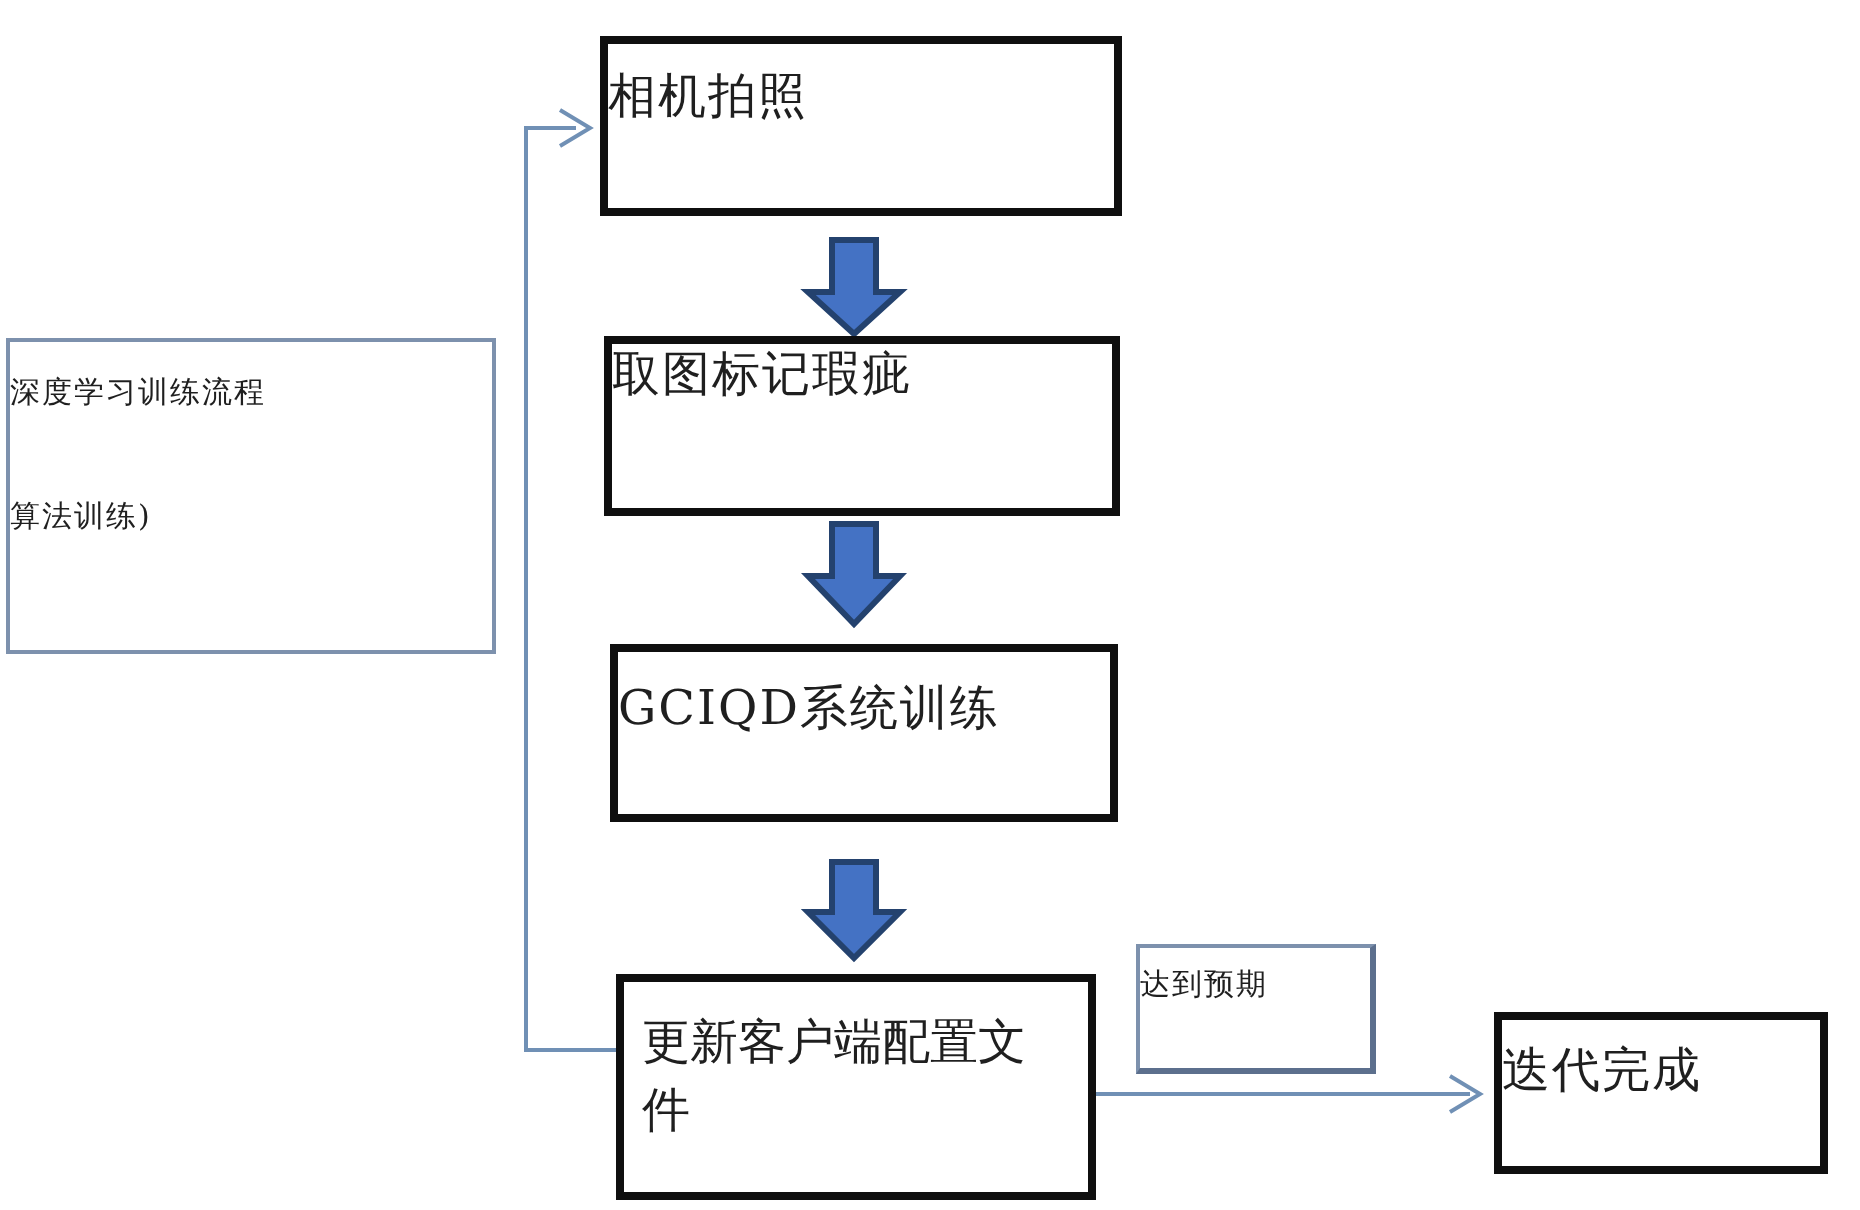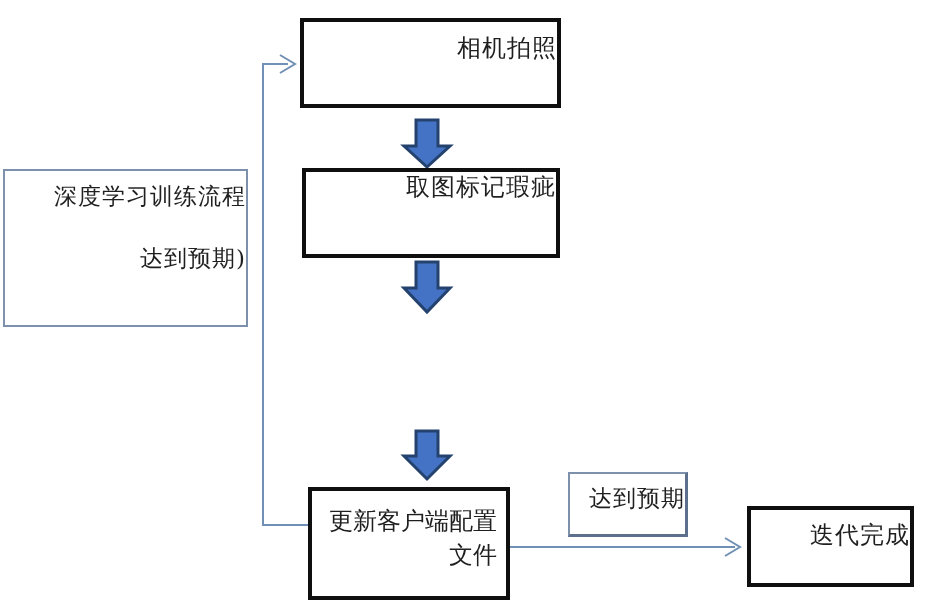--- a/index.html
+++ b/index.html
@@ -20,40 +20,40 @@
     position: absolute;
     left: 0;
     top: 0;
     width: 930px;
     height: 605px;
   }
   .box {
     position: absolute;
     box-sizing: border-box;
     background: #ffffff;
-    text-align: right;
+    text-align: left;
   }
   
   .pbox {
     border: 4px solid var(--flow-border, #0f0f0f);
     font-size: 24px;
     letter-spacing: 1px;
     line-height: 30px;
   }
   
   .lbox {
     border: 2px solid var(--light-border, #7d91ad);
-    font-size: 23px;
+    font-size: 15px;
     letter-spacing: 1px;
   }
   #box-step-1 { left: 300px; top: 18px;  width: 261px; height: 90px;  padding-top: 11px; }
   #box-step-2 { left: 302px; top: 168px; width: 258px; height: 90px;  padding-top: 0; }
   #box-step-3 { left: 305px; top: 322px; width: 254px; height: 89px;  padding-top: 13px; }
   #box-step-4 {
-    left: 308px; top: 487px; width: 202px; height: 113px;
+    left: 308px; top: 487px; width: 240px; height: 113px;
     padding: 13px 9px 0;
     letter-spacing: 0;
     line-height: 34px;
   }
   #box-end    { left: 747px; top: 506px; width: 167px; height: 81px;  padding-top: 10px; }
   #box-cond   {
     left: 568px; top: 472px; width: 120px; height: 65px;
     padding-top: 9px;
     border-right: 3px solid var(--light-border-dark, #5c6f8d);
     border-bottom: 3px solid var(--light-border-dark, #5c6f8d);
@@ -79,31 +79,34 @@
     <polyline points="725,538 740,547 725,556" fill="none" stroke-width="2" stroke="#7090b5"></polyline>
 
     <polygon points="416,120 438,120 438,146 450,146 427,167 404,146 416,146" stroke-width="3" stroke-linejoin="miter" fill="#4472c4" stroke="#24426e"></polygon>
     <polygon points="416,262 438,262 438,288 450,288 427,312 404,288 416,288" stroke-width="3" stroke-linejoin="miter" fill="#4472c4" stroke="#24426e"></polygon>
     <polygon points="416,431 438,431 438,456 450,456 427,479 404,456 416,456" stroke-width="3" stroke-linejoin="miter" fill="#4472c4" stroke="#24426e"></polygon>
   </svg>
 
   <div class="box lbox" id="box-info">
     <div>深度学习训练流程</div>
     <div class="info-gap"></div>
-    <div>达到预期)</div>
+    <div>算法训练)</div>
   </div>
 
   <div class="box pbox" id="box-step-1">
     <span>相机拍照</span>
   </div>
 
   <div class="box pbox" id="box-step-2">
     <span>取图标记瑕疵</span>
   </div>
 
+  <div class="box pbox" id="box-step-3">
+    <span>GCIQD系统训练</span>
+  </div>
 
   <div class="box pbox" id="box-step-4">
     <span>更新客户端配置文件</span>
   </div>
 
   <div class="box lbox" id="box-cond">
     <span>达到预期</span>
   </div>
 
   <div class="box pbox" id="box-end">

